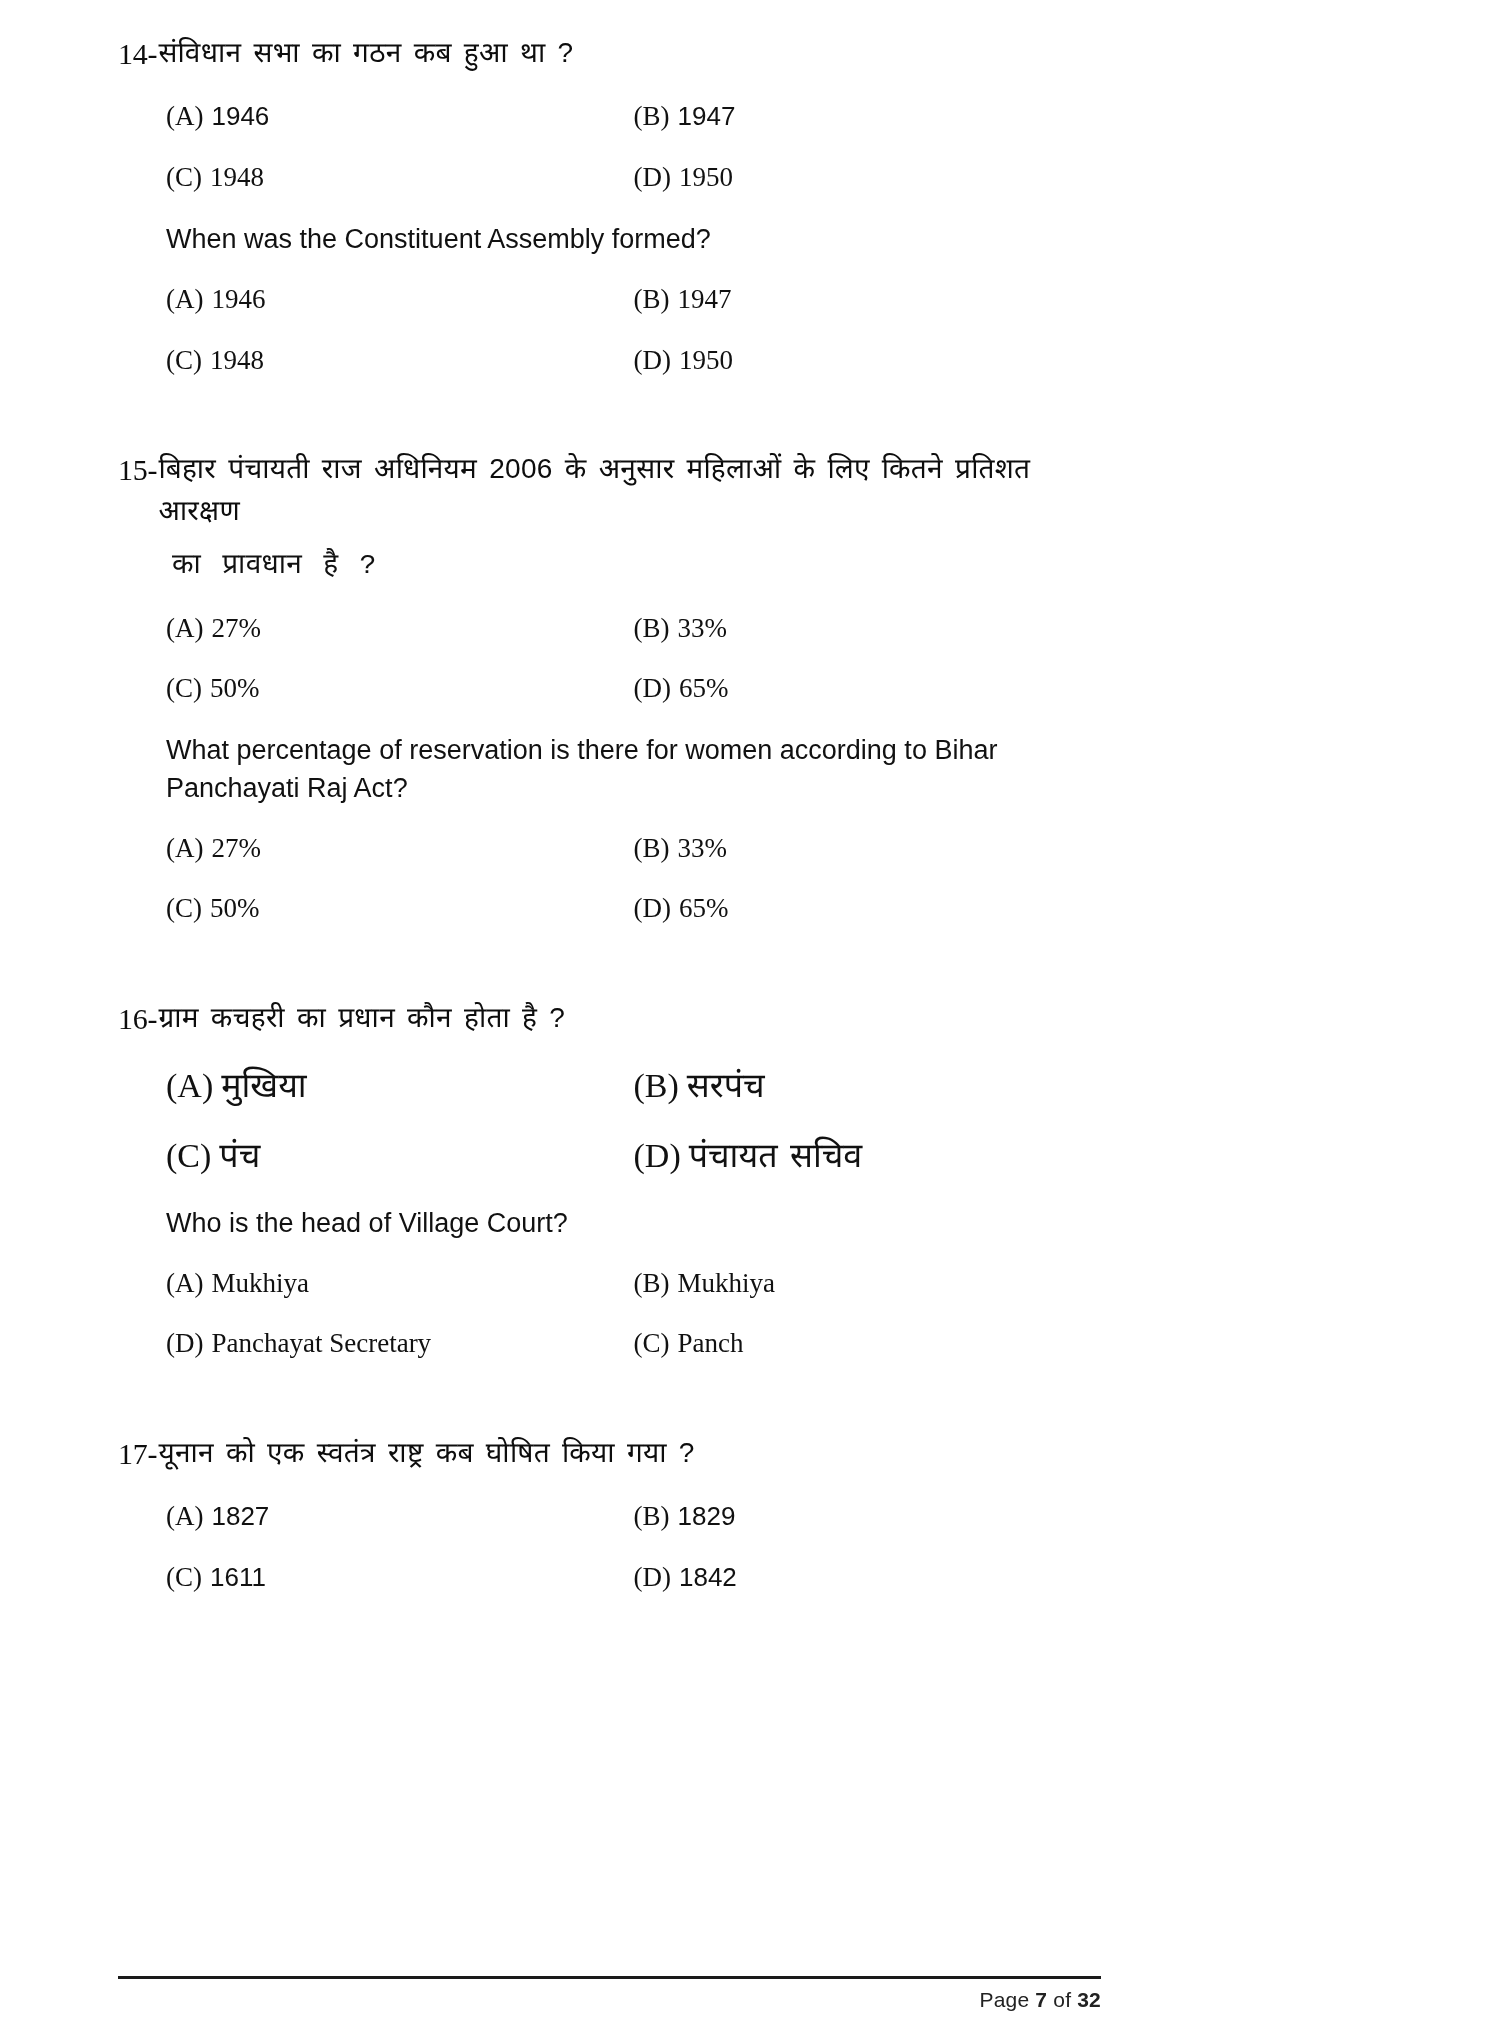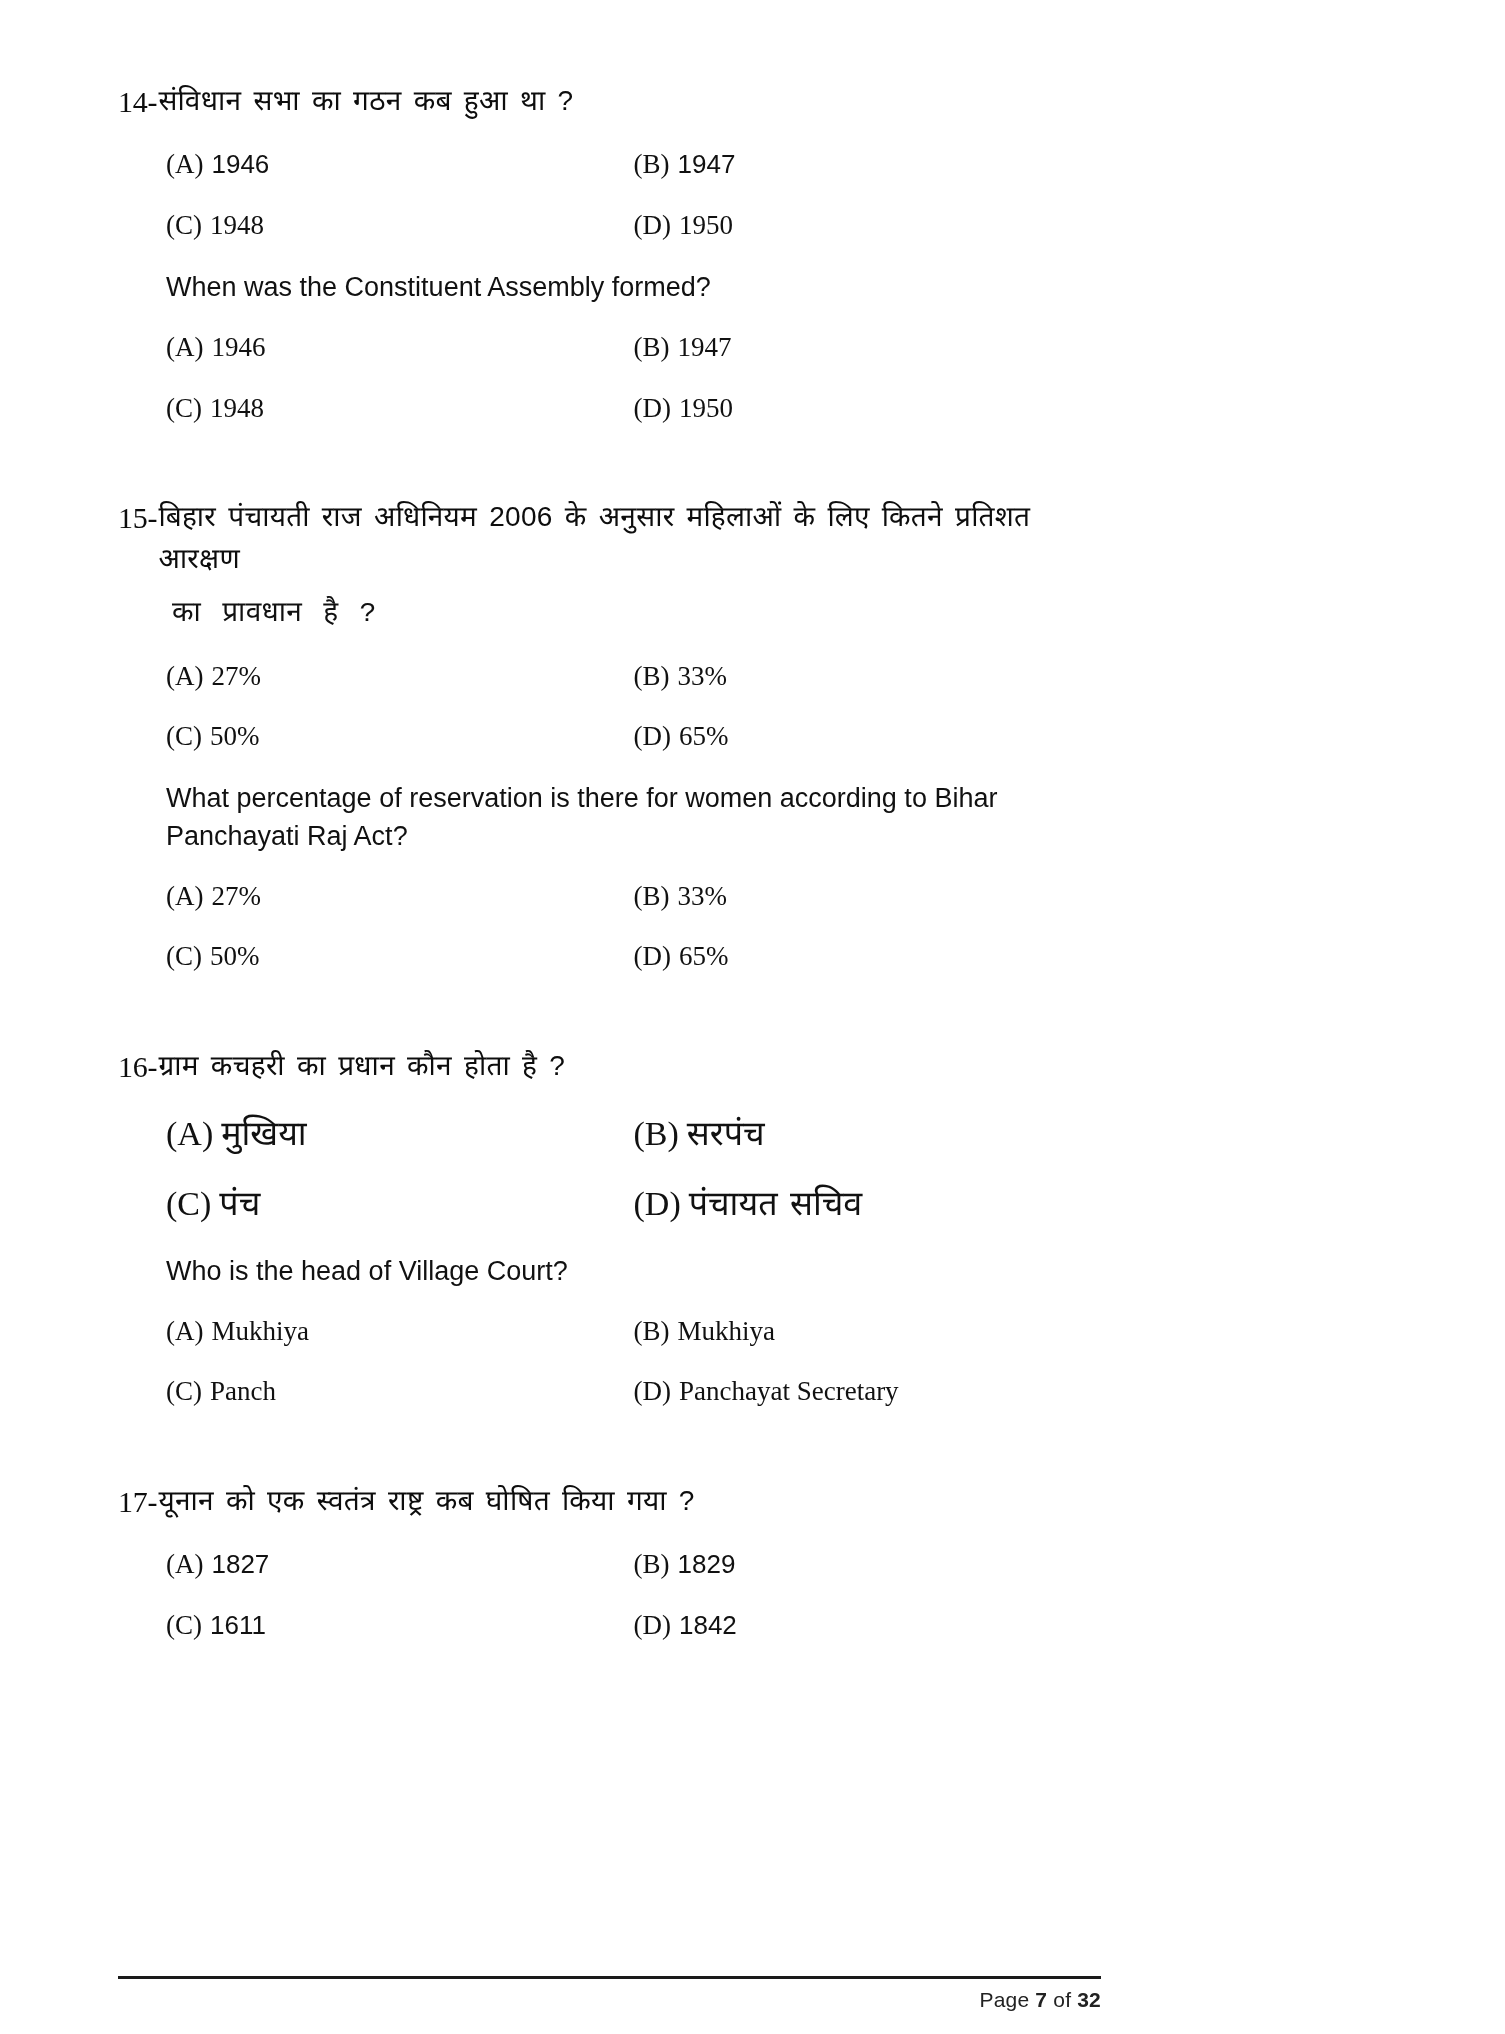--- a/index.html
+++ b/index.html
@@ -10,21 +10,21 @@
   body {
     font-family: "Liberation Serif", "DejaVu Serif", serif;
     color: #111111;
   }
   .page {
     position: relative;
     width: 1219px;
     height: 2034px;
     background: #ffffff;
     box-sizing: border-box;
-    padding: 80px 118px 0 118px;
+    padding: 32px 118px 0 118px;
     overflow: hidden;
   }
   .content {
     position: relative;
     width: 100%;
     height: 1875px;
   }
 
   
   .question-block {
@@ -253,24 +253,24 @@
         <div class="opt-row">
           <div class="opt">
             <span class="opt-label">(A)</span><span class="opt-val">Mukhiya</span>
           </div>
           <div class="opt">
             <span class="opt-label">(B)</span><span class="opt-val">Mukhiya</span>
           </div>
         </div>
         <div class="opt-row">
           <div class="opt">
+            <span class="opt-label">(D)</span><span class="opt-val">Panchayat Secretary</span>
+          </div>
+          <div class="opt">
             <span class="opt-label">(C)</span><span class="opt-val">Panch</span>
-          </div>
-          <div class="opt">
-            <span class="opt-label">(D)</span><span class="opt-val">Panchayat Secretary</span>
           </div>
         </div>
       </div>
     </div>
 
     <div class="gap-lg"></div>
 
     <div class="question-block">
       <div class="q-stem">
         <span class="q-num">17-</span>

